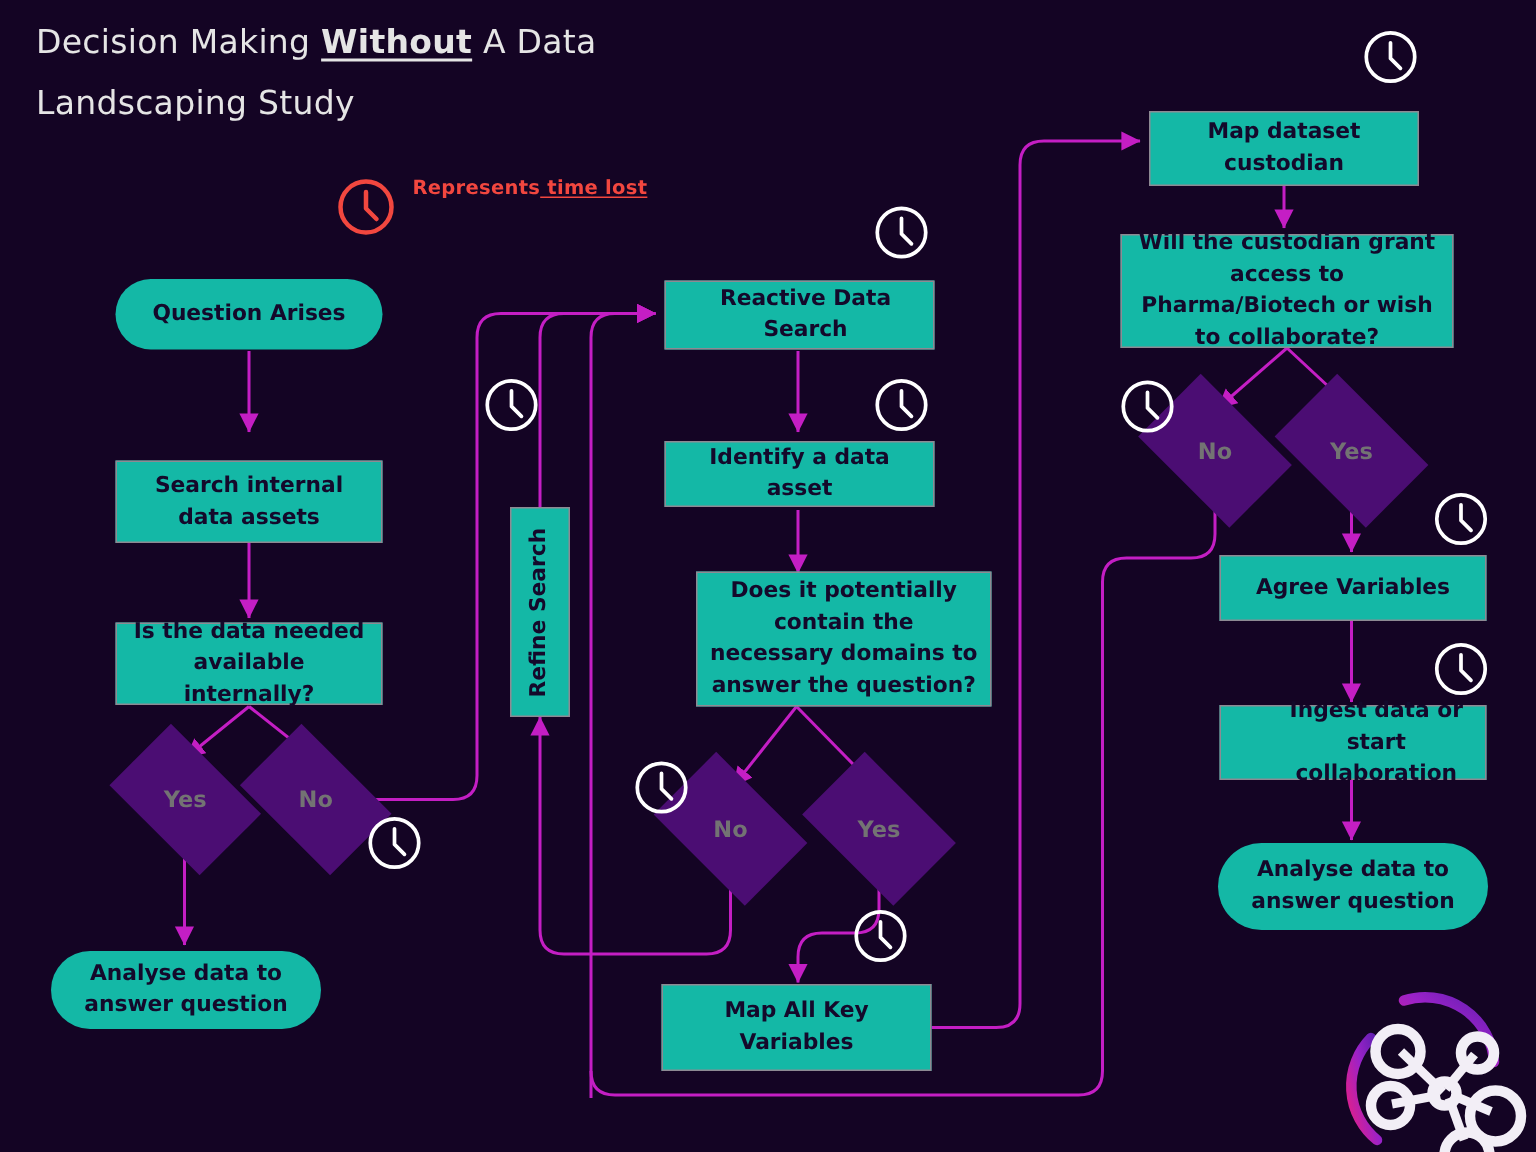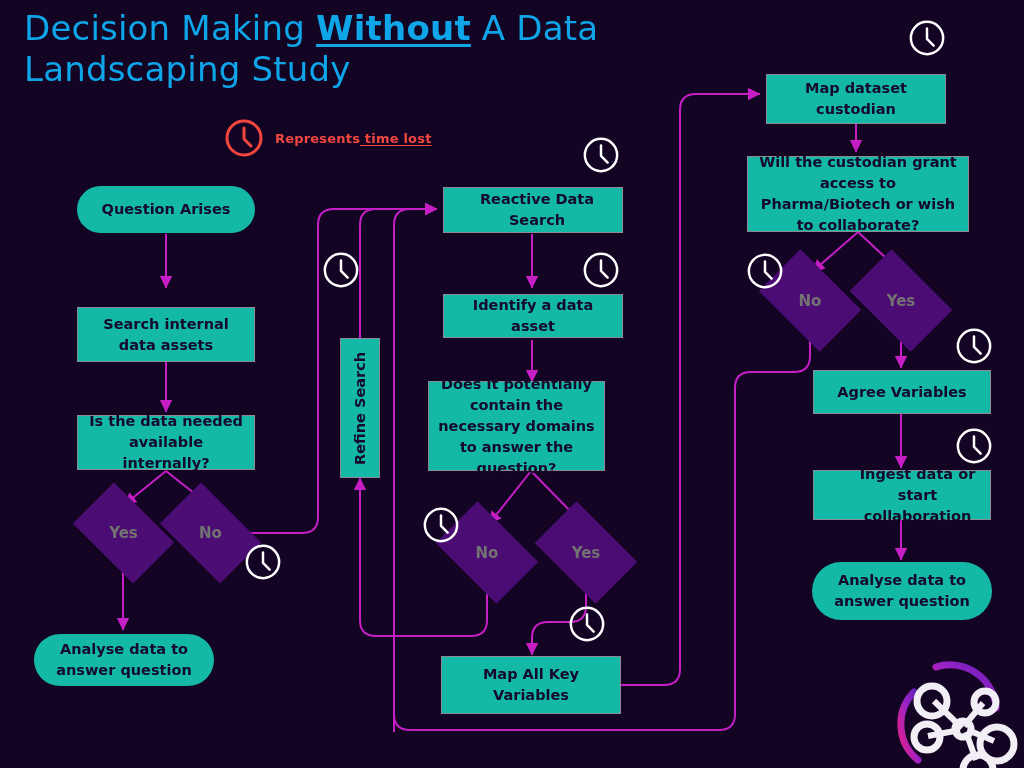--- a/index.html
+++ b/index.html
@@ -19,38 +19,38 @@
     position: absolute;
     inset: 0;
     width: 1024px;
     height: 768px;
   }
   .title {
     position: absolute;
     left: 24px;
     top: 8px;
     width: 620px;
-    color: #0ea5e9;
-    font-size: 34px;
+    color: #e5e5e5;
+    font-size: 22px;
     font-weight: 400;
     line-height: 41px;
     letter-spacing: 0.2px;
     font-family: "DejaVu Sans", sans-serif;
   }
   .title .emph {
     font-weight: bold;
     text-decoration: underline;
     text-underline-offset: 4px;
   }
   .legend {
     position: absolute;
     left: 224px;
     top: 118px;
     display: flex;
-    align-items: center;
+    align-items: flex-start;
     gap: 11px;
   }
   .legend-text {
     color: #f2473f;
     font-size: 13px;
     font-weight: bold;
     letter-spacing: 0.2px;
     font-family: "DejaVu Sans", sans-serif;
   }
   .legend-text u { text-decoration: underline; text-underline-offset: 2px;}
@@ -215,21 +215,21 @@
   </div>
 
   <div class="node" style="left:443px; top:187px; width:180px; height:46px;padding-left:16px;">
     <span>Reactive Data Search</span>
   </div>
 
   <div class="node" style="left:443px; top:294px; width:180px; height:44px;">
     <span>Identify a data asset</span>
   </div>
 
-  <div class="node" style="left:428px; top:381px; width:177px; height:90px;">
+  <div class="node" style="left:464px; top:381px; width:197px; height:90px;">
     <span>Does it potentially contain the necessary domains to answer the question?</span>
   </div>
 
   <div class="diamond" style="left:444px; top:523px; width:86px; height:59px;">
     <span class="shape"></span>
     <span class="dlabel">No</span>
   </div>
 
   <div class="diamond" style="left:543px; top:523px; width:86px; height:59px;">
     <span class="shape"></span>

